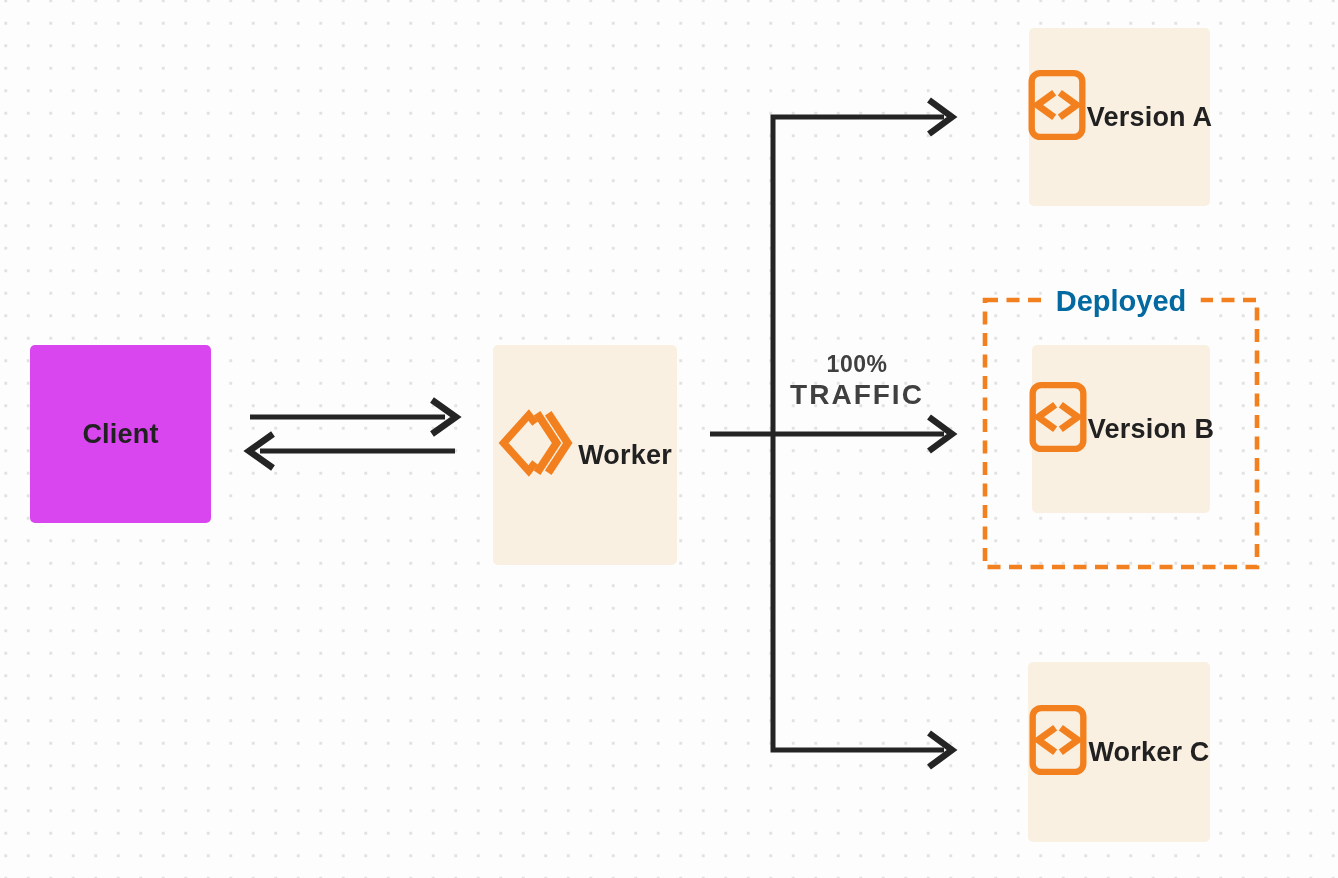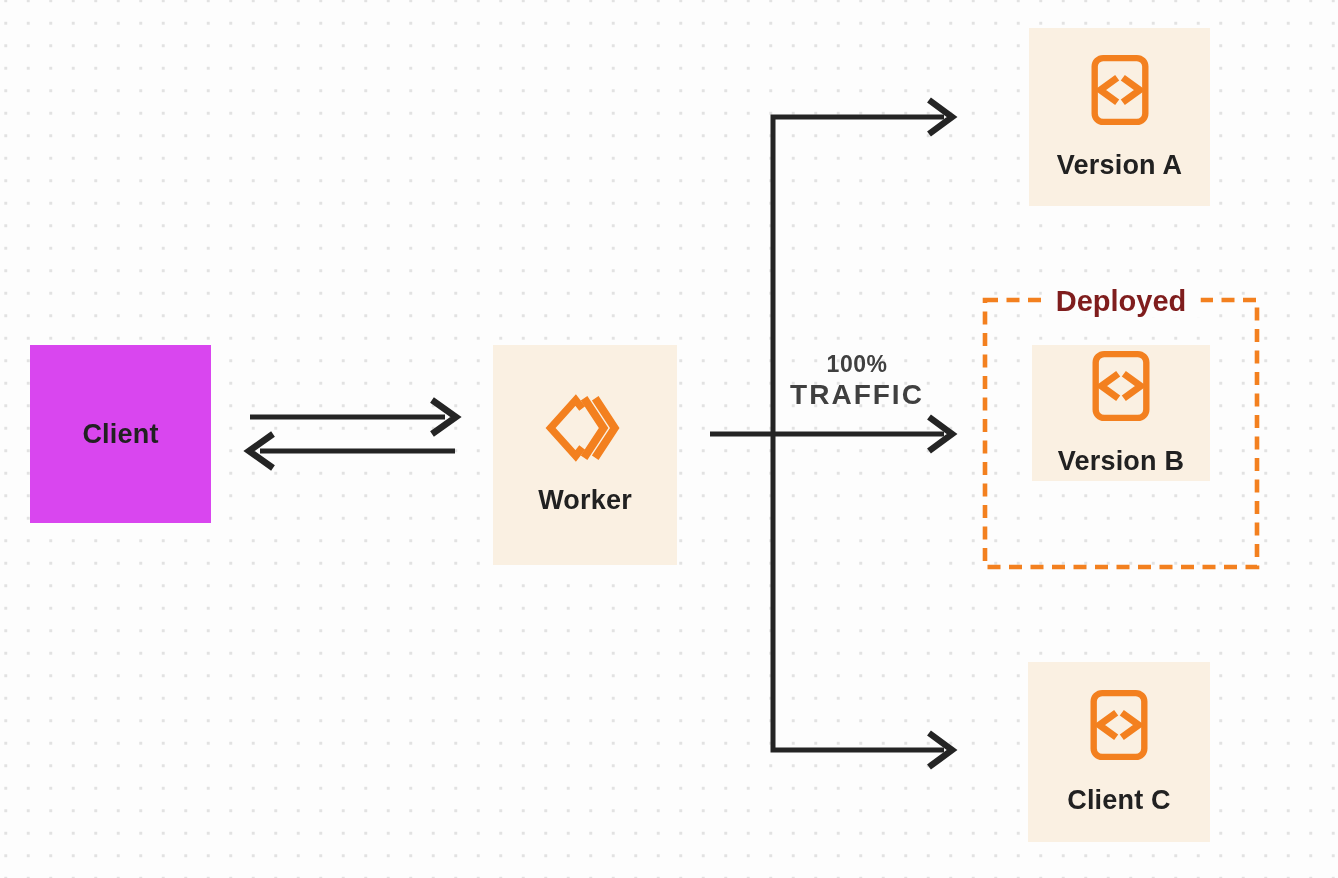--- a/index.html
+++ b/index.html
@@ -9,50 +9,50 @@
     overflow: hidden;
     font-family: "Liberation Sans", "DejaVu Sans", sans-serif;
     background-color: #FDFDFD;
     background-image: radial-gradient(circle, #E2E2E2 1.7px, transparent 1.9px);
     background-size: 22.5px 22.5px;
     background-position: 17px 12px;
   }
   .layer { position: absolute; left: 0; top: 0; width: 1338px; height: 878px; pointer-events: none; }
   .node {
     position: absolute;
-    border-radius: 0;
+    border-radius: 5px;
     display: flex;
-    flex-direction: column;
+    flex-direction: row;
     align-items: center;
     justify-content: center;
   }
   .node.cream { background: #FAF0E2; }
   .node.gray  { background: #d946ef; }
   .node-label {
     font-weight: 700;
     font-size: 27px;
     color: #212121;
     letter-spacing: 0.2px;
     white-space: nowrap;
   }
   .icon-wrap { line-height: 0; margin-bottom: 24px; }
   .client-box   { left: 30px;  top: 345px; width: 181px; height: 178px; }
   .worker-box   { left: 493px; top: 345px; width: 184px; height: 220px; }
   .version-a    { left: 1029px; top: 28px;  width: 181px; height: 178px; }
-  .version-b    { left: 1032px; top: 345px; width: 178px; height: 136px; }
+  .version-b    { left: 1032px; top: 345px; width: 178px; height: 168px; }
   .version-c    { left: 1028px; top: 662px; width: 182px; height: 180px; }
   .deployed-label {
     position: absolute;
     left: 1121px; top: 301px;
     transform: translate(-50%, -50%);
     background: #FDFDFD;
     padding: 0 14px;
     font-weight: 700;
     font-size: 29px;
-    color: #7f1d1d;
+    color: #0369a1;
     white-space: nowrap;
   }
   .traffic-label {
     position: absolute;
     left: 857px; top: 350px;
     transform: translateX(-50%);
     text-align: center;
     color: #404040;
     font-weight: 700;
   }
@@ -131,21 +131,21 @@
 </div>
 
 <div class="node cream version-c">
   <span class="icon-wrap">
     <svg width="60" height="72" viewBox="0 0 64 76" fill="none" stroke="#F3801F" stroke-linejoin="miter" stroke-linecap="butt">
       <rect x="5" y="4" width="54" height="68" rx="9" stroke-width="6.8"></rect>
       <path d="M29 25 L11 38 L29 51" stroke-width="7.4"></path>
       <path d="M35 25 L53 38 L35 51" stroke-width="7.4"></path>
     </svg>
   </span>
-  <span class="node-label">Client C</span>
+  <span class="node-label">Worker C</span>
 </div>
 
 <div class="deployed-label">Deployed</div>
 
 <div class="traffic-label">
   <div class="traffic-line1">100%</div>
   <div class="traffic-line2">TRAFFIC</div>
 </div>
 
 </body></html>

